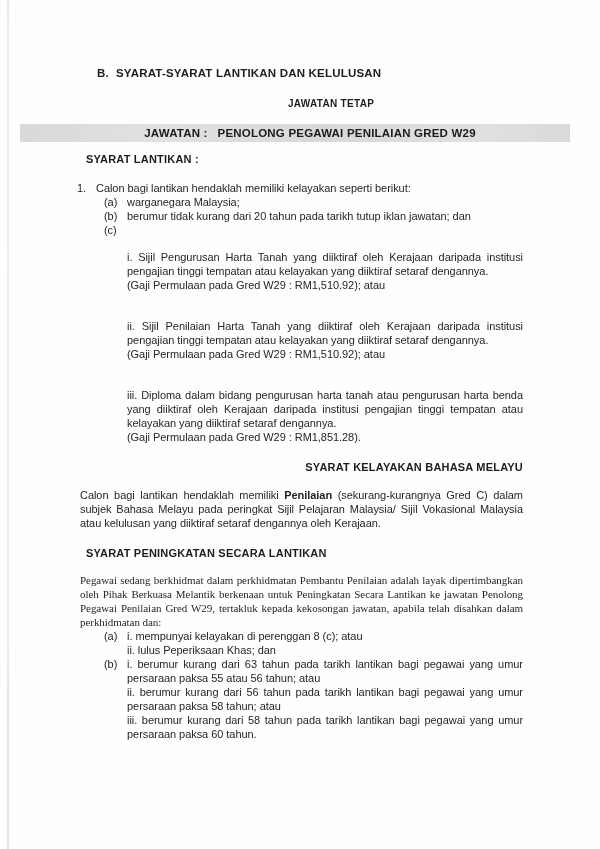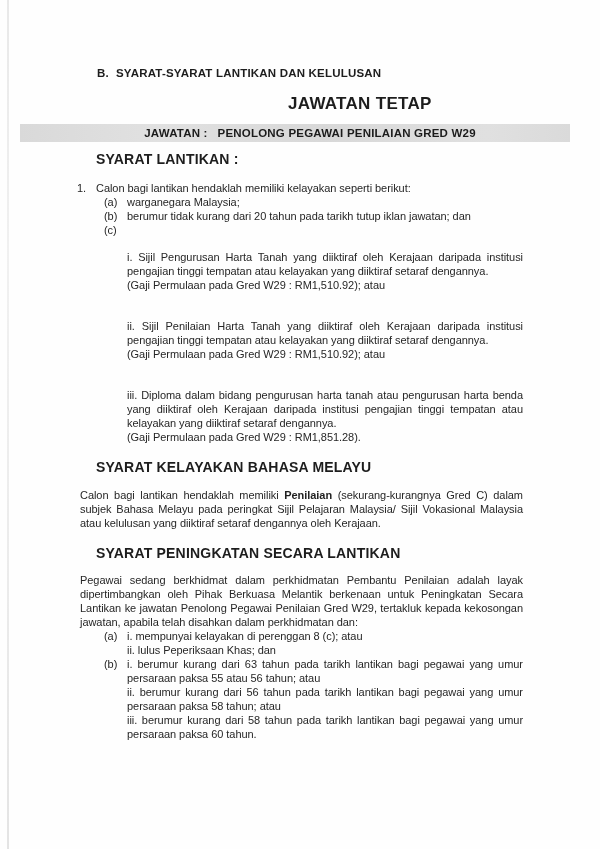--- a/index.html
+++ b/index.html
@@ -35,21 +35,21 @@
     font-weight: bold;
     font-size: 11.5px;
     color: #1d1d1d;
     letter-spacing: 0.2px;
   }
   .doc-title .sec-label { width: 19px; flex: none; }
   .subtitle {
     margin-top: 17px;
     margin-left: 210px;
     font-weight: bold;
-    font-size: 17px;
+    font-size: 10px;
     color: #1d1d1d;
     letter-spacing: 0.3px;
   }
   .position-bar {
     margin-top: 13px;
     margin-left: -58px;
     width: 550px;
     height: 18px;
     line-height: 18px;
     background: linear-gradient(90deg, #d9d9d9, #e1e1e1 25%, #d8d8d8 55%, #e0e0e0 85%, #dadada);
@@ -58,40 +58,40 @@
     font-size: 11.5px;
     color: #1b1b1b;
     letter-spacing: 0.2px;
     padding-left: 12px;
     box-sizing: border-box;
     white-space: nowrap;
   }
   .position-bar .bar-label { margin-right: 10px; }
   .heading {
     font-weight: bold;
-    font-size: 14px;
+    font-size: 11px;
     color: #1d1d1d;
     letter-spacing: 0.2px;
-    margin-left: 18px;
+    margin-left: 8px;
   }
   .h-lantikan { margin-top: 10px; }
-  .h-bm { margin-top: 16px; }
+  .h-bm { margin-top: 16px; text-align: right; }
   .h-pk { margin-top: 16px; }
   .list-a { margin-top: 15px; }
   .item-row { display: flex; }
   .item-num { width: 19px; flex: none; margin-left: -1px; }
   .sub-row { display: flex; margin-left: 26px; }
   .sub-label { width: 23px; flex: none; }
   .sub-body { flex: 1; min-width: 0; }
   .para {
     margin: 14px 0 0 2px;
     text-align: justify;
     width: 443px;
   }
-  .para-pk { margin-top: 13px; }
+  .para-pk { margin-top: 13px; font-family: Liberation Serif, serif; }
   .qual-text { text-align: justify; margin-top: 27px; }
   .salary-note { }
   .age-para { text-align: justify; margin: 0; }
   b.emph { color: #1f1f1f; }
 </style>
 </head>
 <body>
 
 <div class="page">
   <div class="scan-edge"></div>

